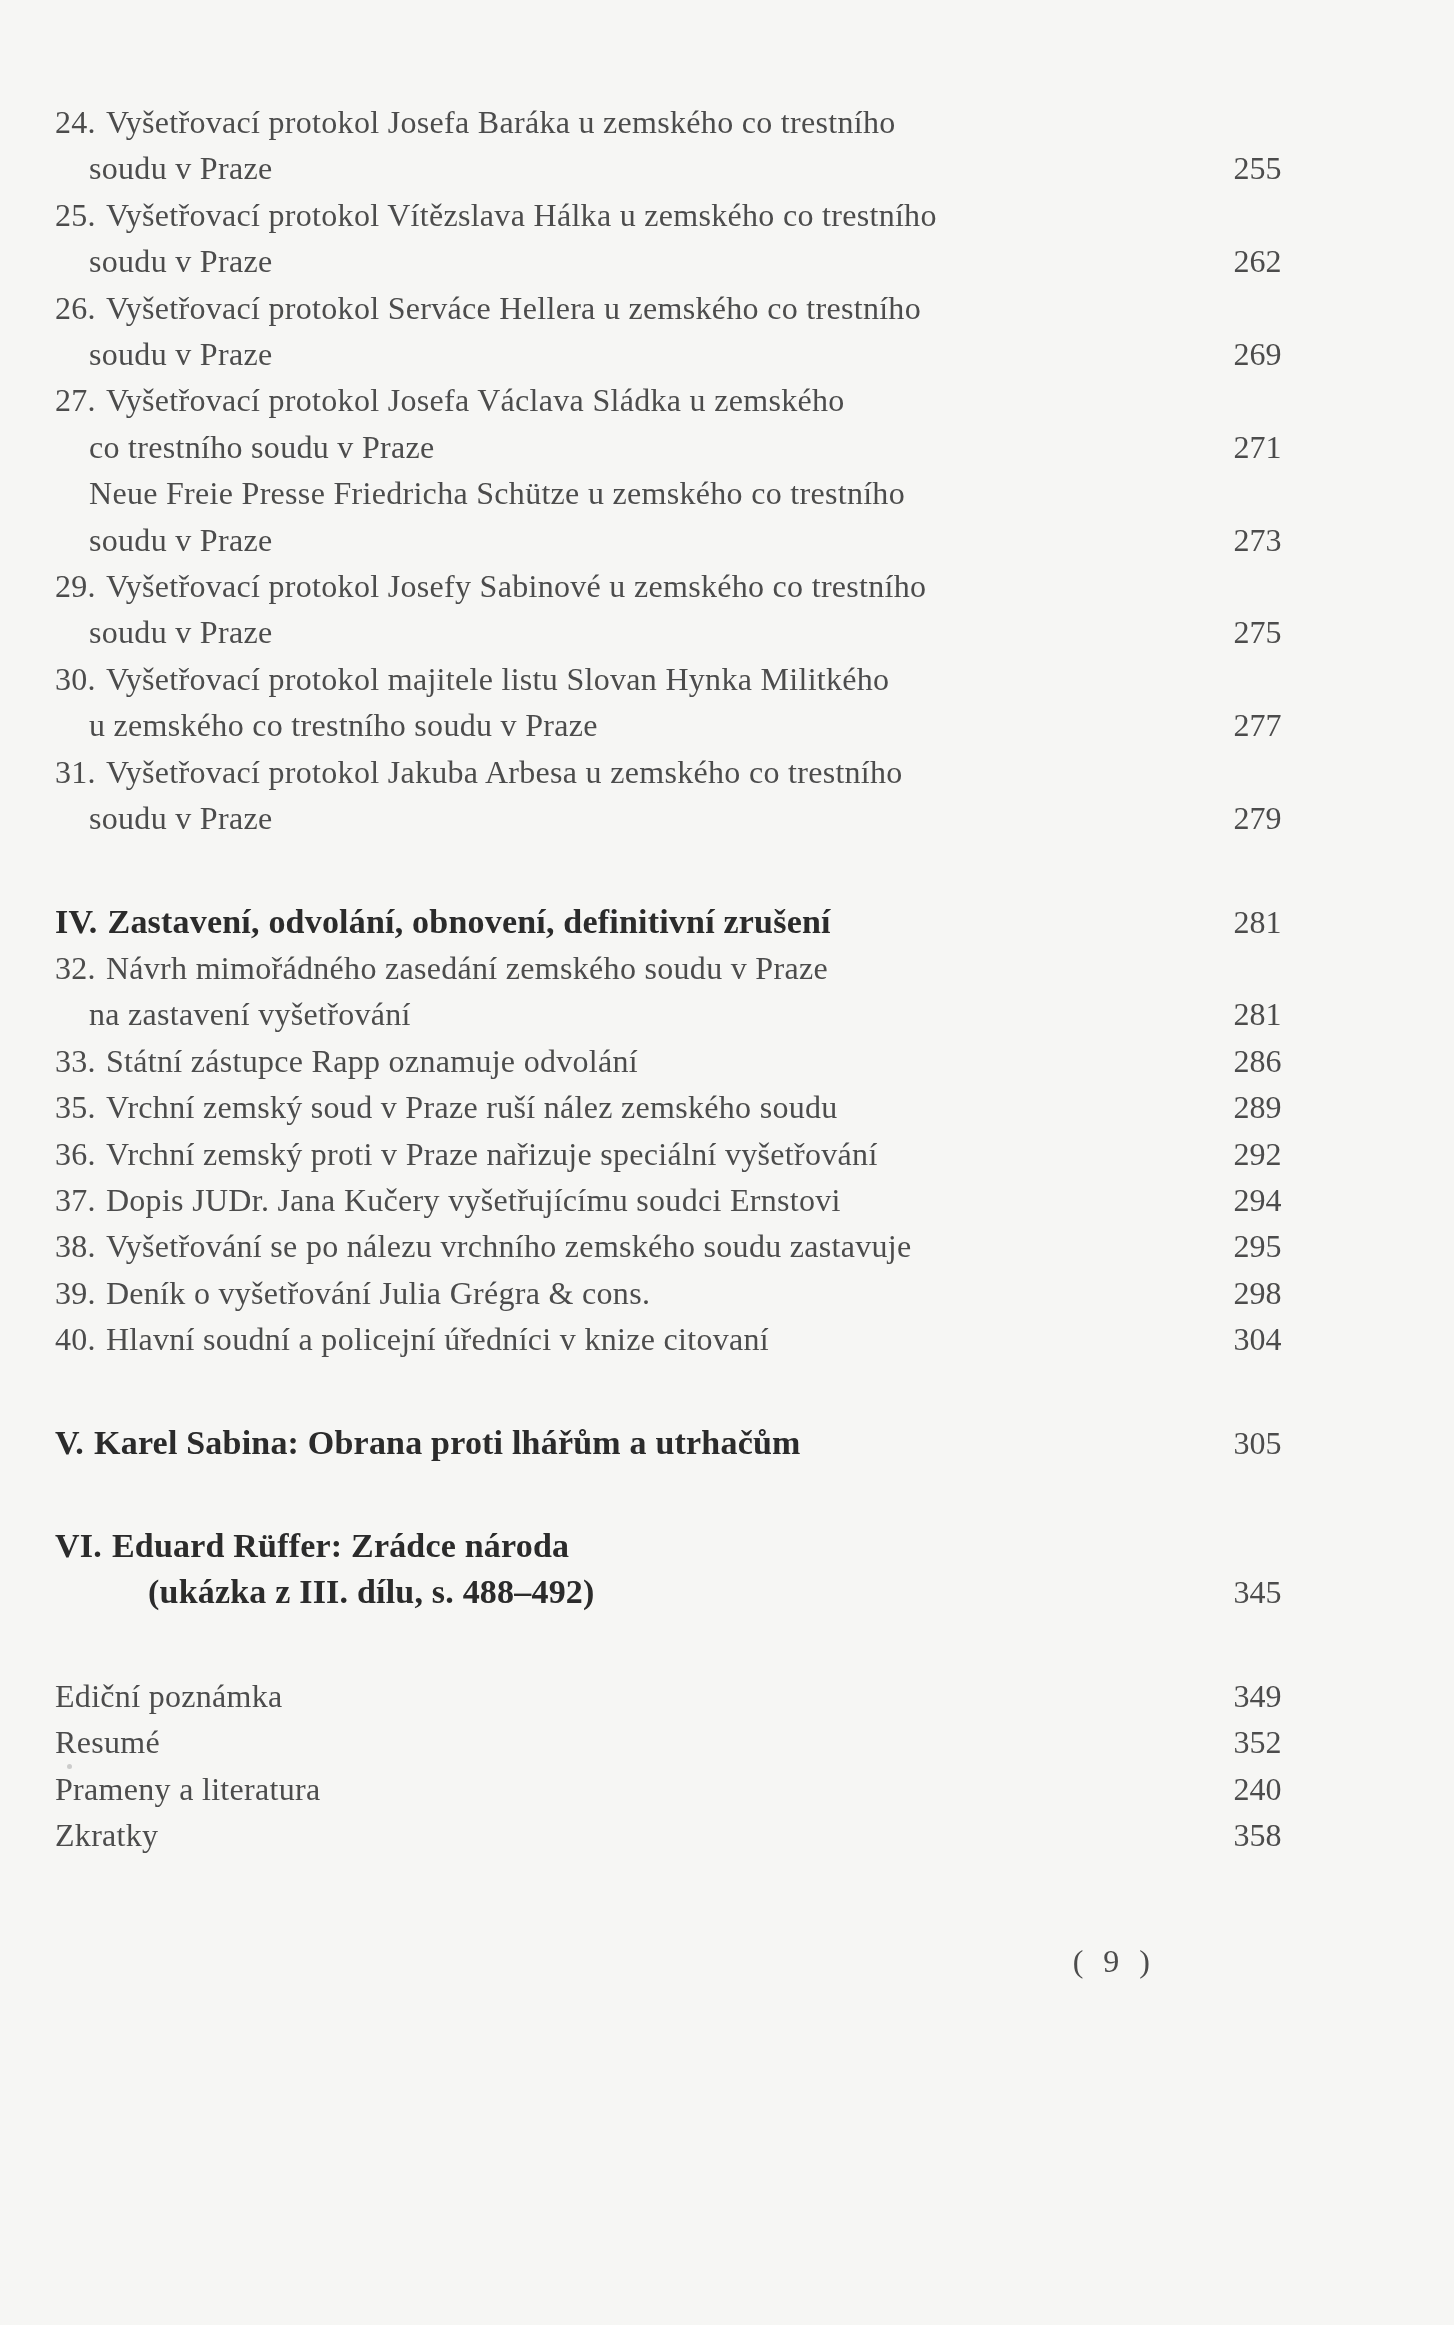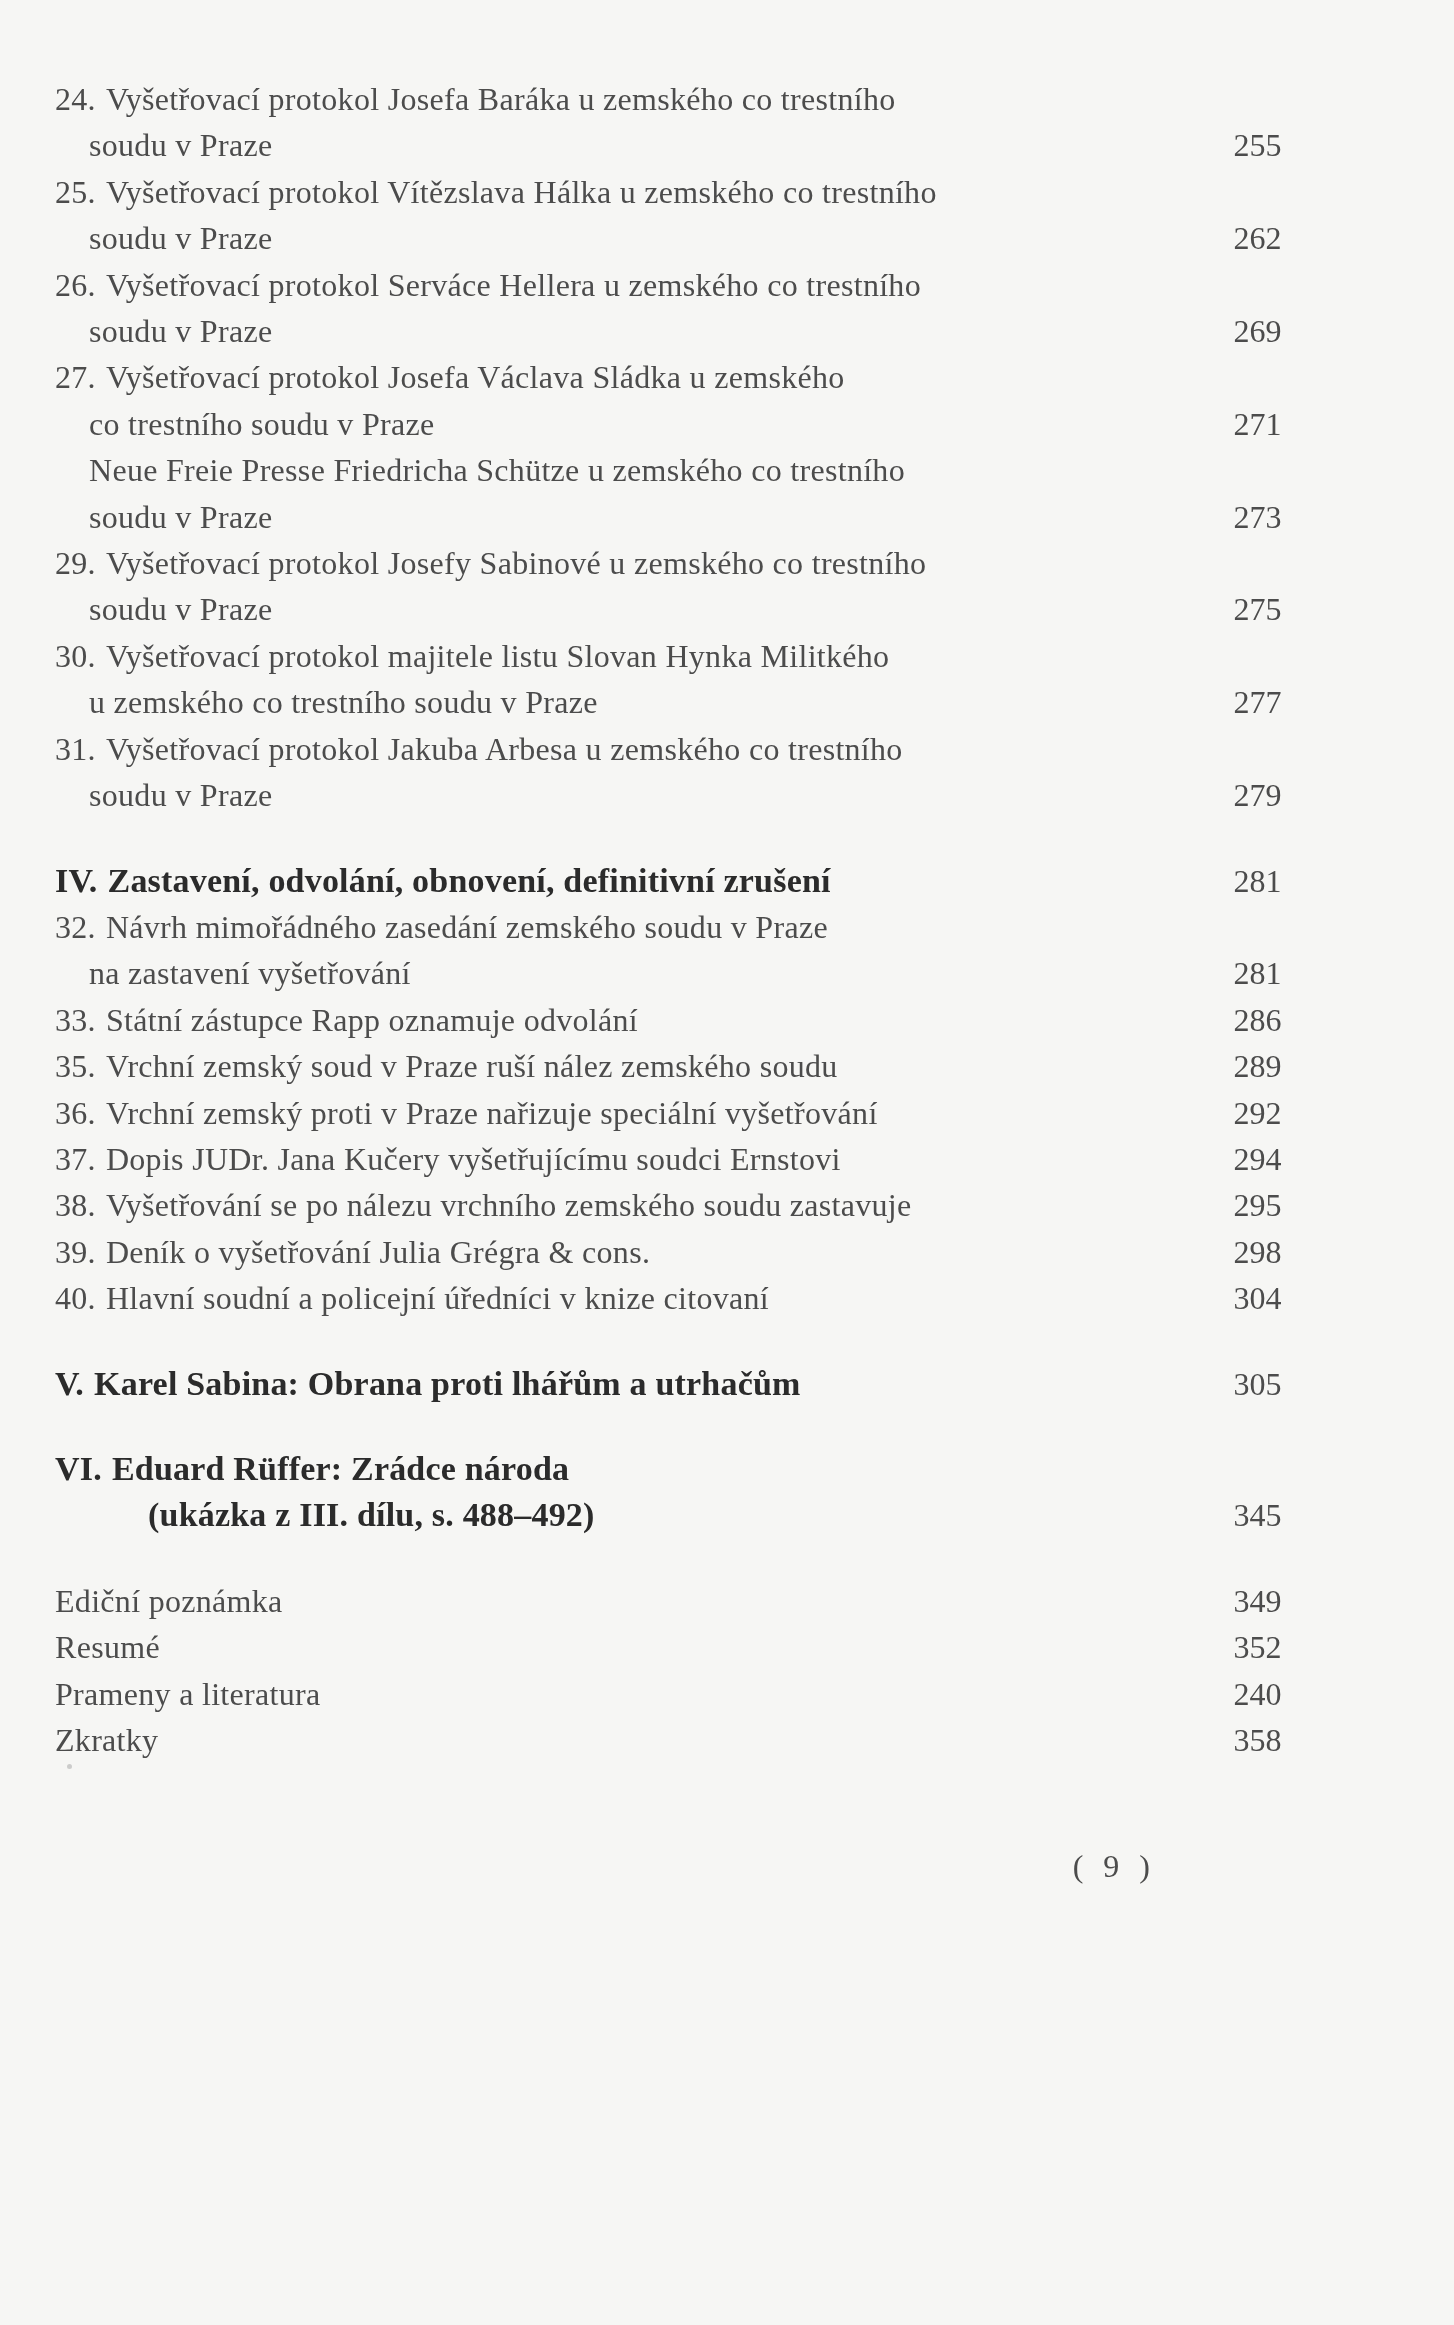--- a/index.html
+++ b/index.html
@@ -11,24 +11,24 @@
     height: 2325px;
     background: #f6f6f4;
     overflow: hidden;
     font-family: "Liberation Serif", "DejaVu Serif", serif;
     color: #4c4c4c;
     position: relative;
   }
   .page {
     box-sizing: border-box;
     width: 1454px;
-    padding: 76px 149px 0 55px;
+    padding: 99px 149px 0 55px;
   }
   .toc-section.gap-before {
-    margin-top: 39px;
+    margin-top: 57px;
   }
   .row {
     display: flex;
     align-items: flex-end;
   }
   .entry-text {
     flex: 1;
     font-size: 32px;
     line-height: 46.4px;
     letter-spacing: 0.3px;

